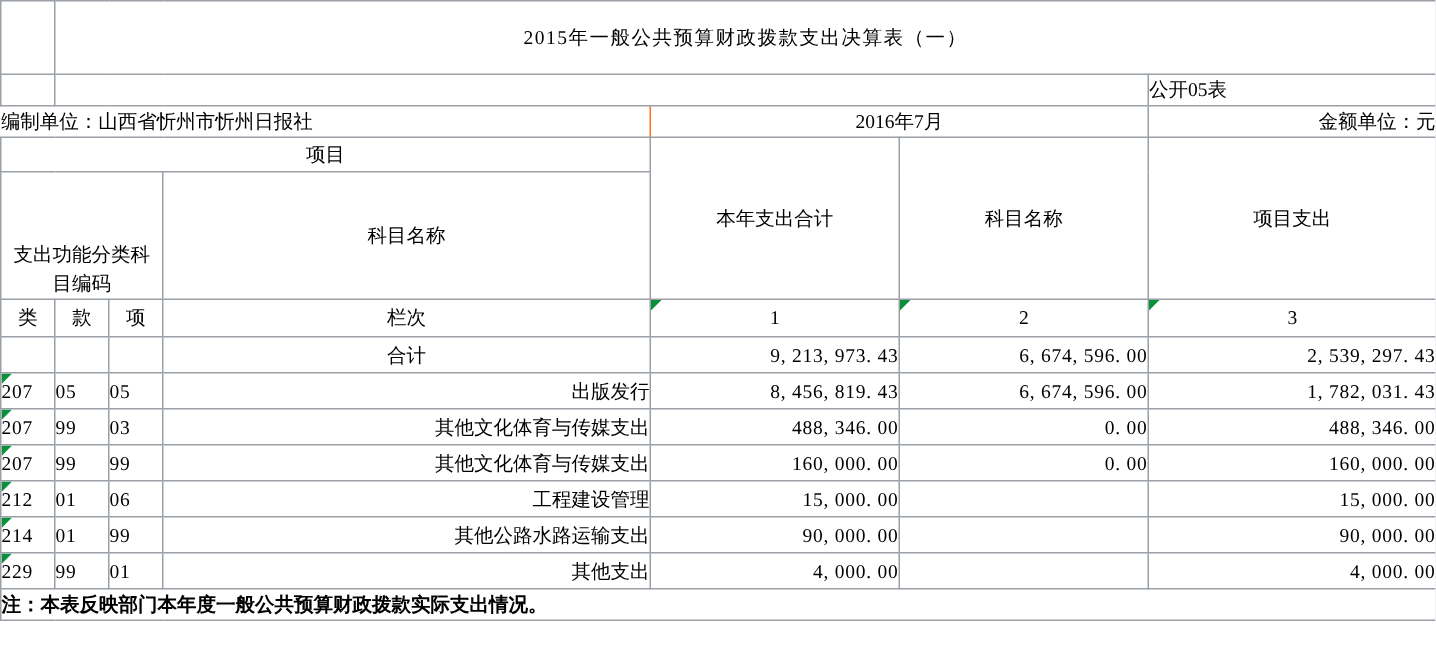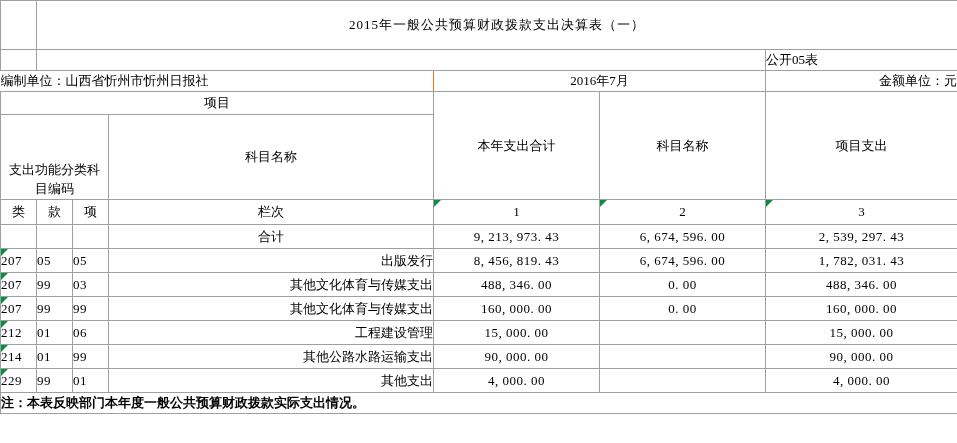--- a/index.html
+++ b/index.html
@@ -69,21 +69,21 @@
   }
   .meta-center { text-align: center; }
   .meta-right { text-align: right; padding-right: 6px; }
 
   .hdr {
     text-align: center;
     font-size: 14px;
   }
   .hdr-big { font-size: 15px; }
   .num {
-    text-align: center;
+    text-align: right;
     padding-right: 8px;
     font-size: 14px;
     font-family: "Liberation Serif", "DejaVu Serif", serif;
     letter-spacing: 0.5px;
   }
   .code {
     text-align: left;
     padding-left: 3px;
     font-size: 14px;
     letter-spacing: 0.5px;

